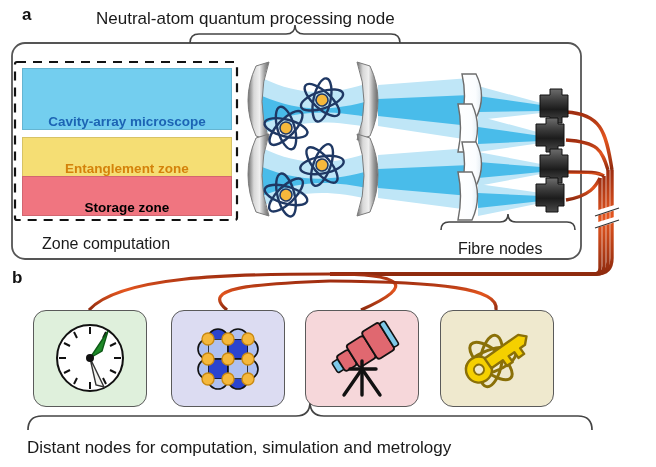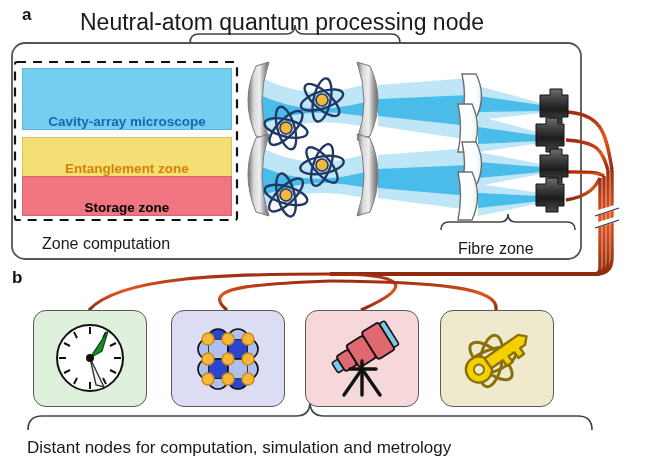--- a/index.html
+++ b/index.html
@@ -1,21 +1,21 @@
 <!DOCTYPE html>
 <html><head>
 <meta charset="utf-8">
 <style>
   html,body{margin:0;padding:0;background:#ffffff;}
   body{width:656px;height:467px;position:relative;overflow:hidden;
        font-family:"Liberation Sans","DejaVu Sans",sans-serif;color:#1a1a1a;}
   .fig{position:absolute;left:0;top:0;width:656px;height:467px;}
   .lbl{position:absolute;white-space:nowrap;}
   .panel-letter{font-weight:bold;font-size:17px;color:#111;}
-  #title-a{font-size:23px;left:80px;top:9px;}
+  #title-a{font-size:17px;left:96px;top:9px;}
   #zone-arch-label{font-size:16px;left:42px;top:235px;}
   #fibre-array-label{font-size:16px;left:458px;top:240px;}
   #caption-b{font-size:17px;left:27px;top:438px;text-align:center;}
   .zone-band{position:absolute;left:22px;border:1px solid rgba(0,0,0,.12);
       display:flex;align-items:flex-end;justify-content:center;text-align:center;
       font-weight:bold;line-height:1.12;}
   #zone-cavity{top:68px;height:60px;width:208px;font-size:13.5px;}
   #zone-entangle{top:137px;height:38px;width:208px;font-size:13.5px;}
   #zone-storage{top:176px;height:38px;width:208px;font-size:13.5px;}
   .node-box{position:absolute;width:112px;height:95px;border-radius:13px;
@@ -175,21 +175,21 @@
 
   <rect x="15" y="62" width="222" height="158" rx="2" fill="none" stroke="#111" stroke-width="2.2" stroke-dasharray="9,7"></rect>
 
   <path d="M28,430 q0,-14 14,-14 H296 q14,0 14,-14 q0,14 14,14 H578 q14,0 14,14" fill="none" stroke="#444" stroke-width="1.7"></path>
 </svg>
 
 <div class="lbl panel-letter" style="left:22px;top:5px;">a</div>
 <div class="lbl panel-letter" style="left:12px;top:268px;">b</div>
 <div class="lbl" id="title-a">Neutral-atom quantum processing node</div>
 <div class="lbl" id="zone-arch-label">Zone computation</div>
-<div class="lbl" id="fibre-array-label">Fibre zone</div>
+<div class="lbl" id="fibre-array-label">Fibre nodes</div>
 <div class="lbl" id="caption-b">Distant nodes for computation, simulation and metrology</div>
 
 <div class="zone-band" id="zone-cavity" style="background: rgb(115, 206, 239); color: rgb(28, 100, 180);">
   <span>
     <span>Cavity-array microscope</span><br>
   </span>
 </div>
 <div class="zone-band" id="zone-entangle" style="background: rgb(245, 222, 116); color: rgb(212, 130, 10);">
   <span>Entanglement zone</span>
 </div>

